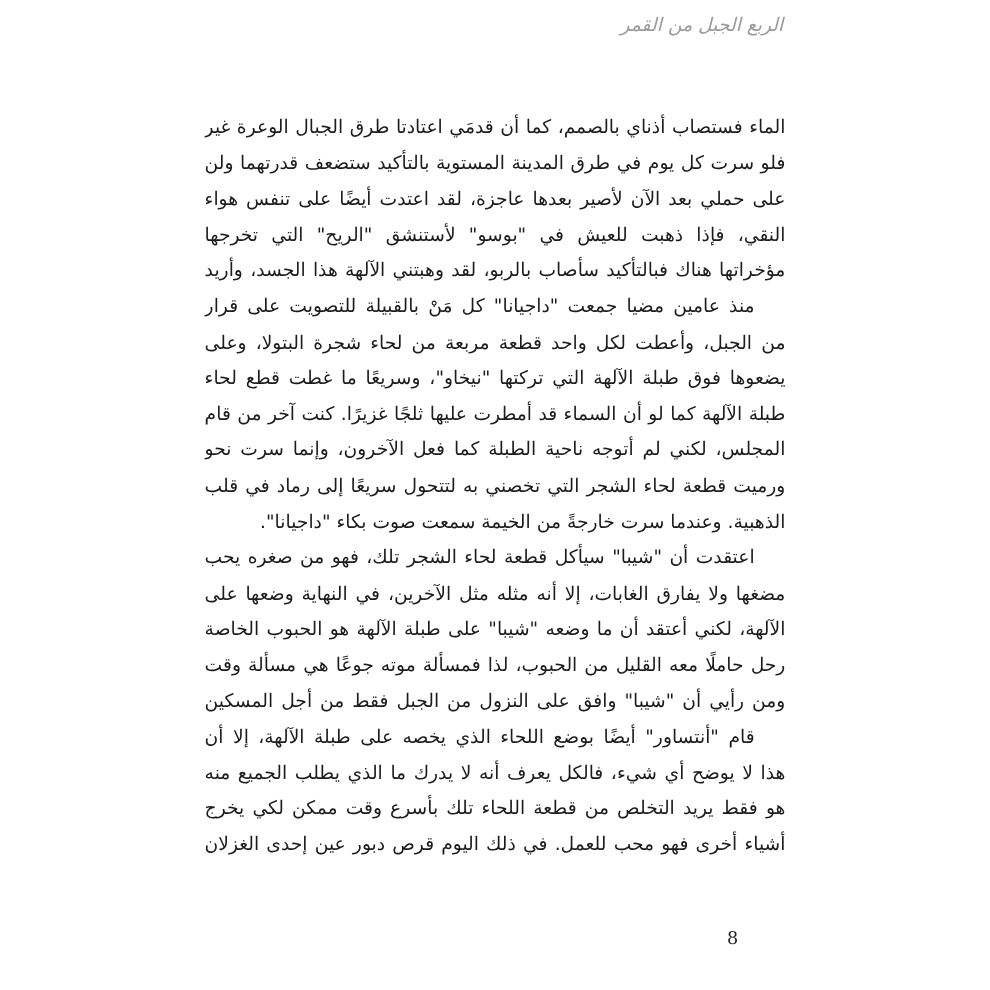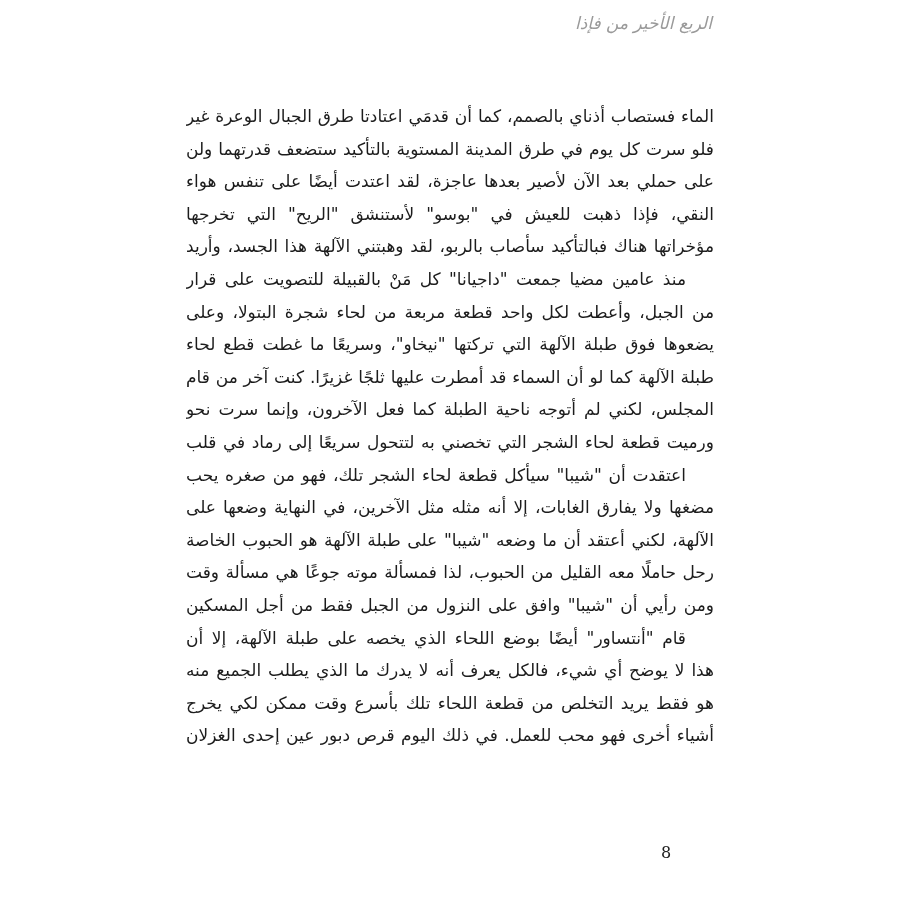--- a/index.html
+++ b/index.html
@@ -64,36 +64,37 @@
     font-family: "DejaVu Serif", serif;
     font-size: 16px;
     color: #222222;
   }
 </style>
 </head>
 <body>
 
 <div class="page">
 
-  <div class="running-header">الربع الأخير من فإذا</div>
+  <div class="running-header">الربع الجبل من القمر</div>
 
   <div class="text-column">
 
     <div class="line">الماء فستصاب أذناي بالصمم، كما أن قدمَي اعتادتا طرق الجبال الوعرة غير الممهدة،</div>
     <div class="line">فلو سرت كل يوم في طرق المدينة المستوية بالتأكيد ستضعف قدرتهما ولن تقدرا</div>
     <div class="line">على حملي بعد الآن لأصير بعدها عاجزة، لقد اعتدت أيضًا على تنفس هواء الجبل</div>
     <div class="line">النقي، فإذا ذهبت للعيش في "بوسو" لأستنشق "الريح" التي تخرجها السيارات من</div>
     <div class="line">مؤخراتها هناك فبالتأكيد سأصاب بالربو، لقد وهبتني الآلهة هذا الجسد، وأريد أن</div>
 
     <div class="line indent">منذ عامين مضيا جمعت "داجيانا" كل مَنْ بالقبيلة للتصويت على قرار النزول</div>
     <div class="line">من الجبل، وأعطت لكل واحد قطعة مربعة من لحاء شجرة البتولا، وعلى الموافقين أن</div>
     <div class="line">يضعوها فوق طبلة الآلهة التي تركتها "نيخاو"، وسريعًا ما غطت قطع لحاء الشجر</div>
     <div class="line">طبلة الآلهة كما لو أن السماء قد أمطرت عليها ثلجًا غزيرًا. كنت آخر من قام من</div>
     <div class="line">المجلس، لكني لم أتوجه ناحية الطبلة كما فعل الآخرون، وإنما سرت نحو موقد النار</div>
     <div class="line">ورميت قطعة لحاء الشجر التي تخصني به لتتحول سريعًا إلى رماد في قلب النيران</div>
+    <div class="line last">الذهبية. وعندما سرت خارجةً من الخيمة سمعت صوت بكاء "داجيانا".</div>
 
     <div class="line indent">اعتقدت أن "شيبا" سيأكل قطعة لحاء الشجر تلك، فهو من صغره يحب</div>
     <div class="line">مضغها ولا يفارق الغابات، إلا أنه مثله مثل الآخرين، في النهاية وضعها على طبلة</div>
     <div class="line">الآلهة، لكني أعتقد أن ما وضعه "شيبا" على طبلة الآلهة هو الحبوب الخاصة به. لقد</div>
     <div class="line">رحل حاملًا معه القليل من الحبوب، لذا فمسألة موته جوعًا هي مسألة وقت لا أكثر.</div>
     <div class="line last">ومن رأيي أن "شيبا" وافق على النزول من الجبل فقط من أجل المسكين "لاجيمي".</div>
 
     <div class="line indent">قام "أنتساور" أيضًا بوضع اللحاء الذي يخصه على طبلة الآلهة، إلا أن تصرفه</div>
     <div class="line">هذا لا يوضح أي شيء، فالكل يعرف أنه لا يدرك ما الذي يطلب الجميع منه فعله،</div>
     <div class="line">هو فقط يريد التخلص من قطعة اللحاء تلك بأسرع وقت ممكن لكي يخرج ويفعل</div>

